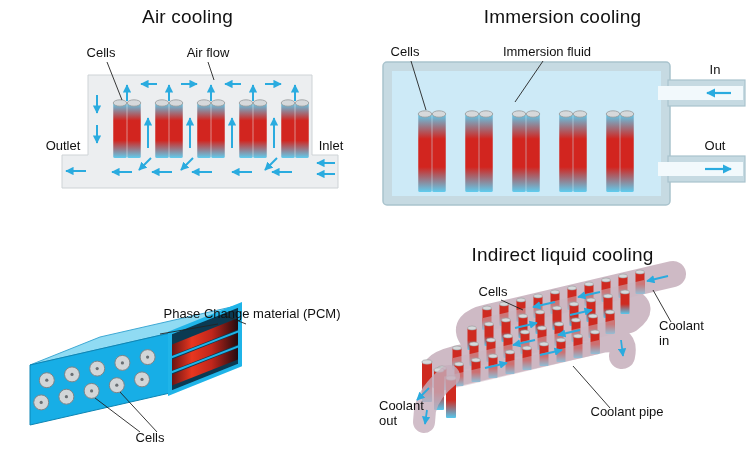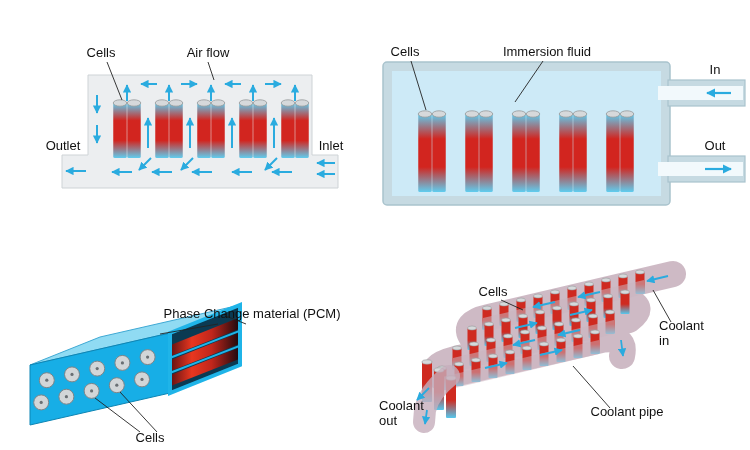--- a/index.html
+++ b/index.html
@@ -18,20 +18,21 @@
   }
   #p1 .title,#p2 .title{top:6px;}
   #p3 .title,#p4 .title{top:14px;}
   .panel svg{position:absolute;left:0;top:0;width:100%;height:100%;}
   svg text{font-family:"Liberation Sans",sans-serif;font-size:13px;fill:#111;}
 </style>
 </head>
 <body>
 
 <div class="panel" id="p1">
+  <div class="title">Air cooling</div>
   <svg viewBox="0 0 375 230">
     <defs>
       <linearGradient id="cg1" x1="0" y1="0" x2="0" y2="1">
         <stop offset="0" stop-color="#5fcdef"></stop>
           <stop offset="0.32" stop-color="#d2251f"></stop>
         <stop offset="0.68" stop-color="#d2251f"></stop>
           <stop offset="1" stop-color="#5fcdef"></stop>
       </linearGradient>
       <marker id="m1" viewBox="0 0 10 10" refX="9" refY="5" markerWidth="4.2" markerHeight="4.2" orient="auto">
         <path d="M0 0 L10 5 L0 10 Z" fill="#2aabdf"></path>
@@ -92,20 +93,21 @@
     </g>
 
     <text x="101" y="57" text-anchor="middle">Cells</text>
     <text x="208" y="57" text-anchor="middle">Air flow</text>
     <text x="63" y="150" text-anchor="middle">Outlet</text>
     <text x="331" y="150" text-anchor="middle">Inlet</text>
   </svg>
 </div>
 
 <div class="panel" id="p2">
+  <div class="title">Immersion cooling</div>
   <svg viewBox="0 0 375 230">
     <defs>
       <linearGradient id="cg2" x1="0" y1="0" x2="0" y2="1">
         <stop offset="0" stop-color="#5fcdef"></stop>
           <stop offset="0.32" stop-color="#d2251f"></stop>
         <stop offset="0.68" stop-color="#d2251f"></stop>
           <stop offset="1" stop-color="#5fcdef"></stop>
       </linearGradient>
       <marker id="m2" viewBox="0 0 10 10" refX="9" refY="5" markerWidth="4.2" markerHeight="4.2" orient="auto">
         <path d="M0 0 L10 5 L0 10 Z" fill="#2aabdf"></path>
@@ -207,20 +209,21 @@
       <line x1="140" y1="202" x2="95" y2="168"></line>
       <line x1="157" y1="202" x2="120" y2="162"></line>
     </g>
 
     <text x="252" y="88" text-anchor="middle">Phase Change material (PCM)</text>
     <text x="150" y="212" text-anchor="middle">Cells</text>
   </svg>
 </div>
 
 <div class="panel" id="p4">
+  <div class="title">Indirect liquid cooling</div>
   <svg viewBox="0 0 375 220">
     <defs>
       <linearGradient id="cg4" x1="0" y1="0" x2="0" y2="1">
         <stop offset="0" stop-color="#cf2a20"></stop>
           <stop offset="0.55" stop-color="#cf2a20"></stop>
         <stop offset="1" stop-color="#54c8ee"></stop>
       </linearGradient>
       <marker id="m4" viewBox="0 0 10 10" refX="9" refY="5" markerWidth="4.6" markerHeight="4.6" orient="auto">
         <path d="M0 0 L10 5 L0 10 Z" fill="#2aabdf"></path>
       </marker>

